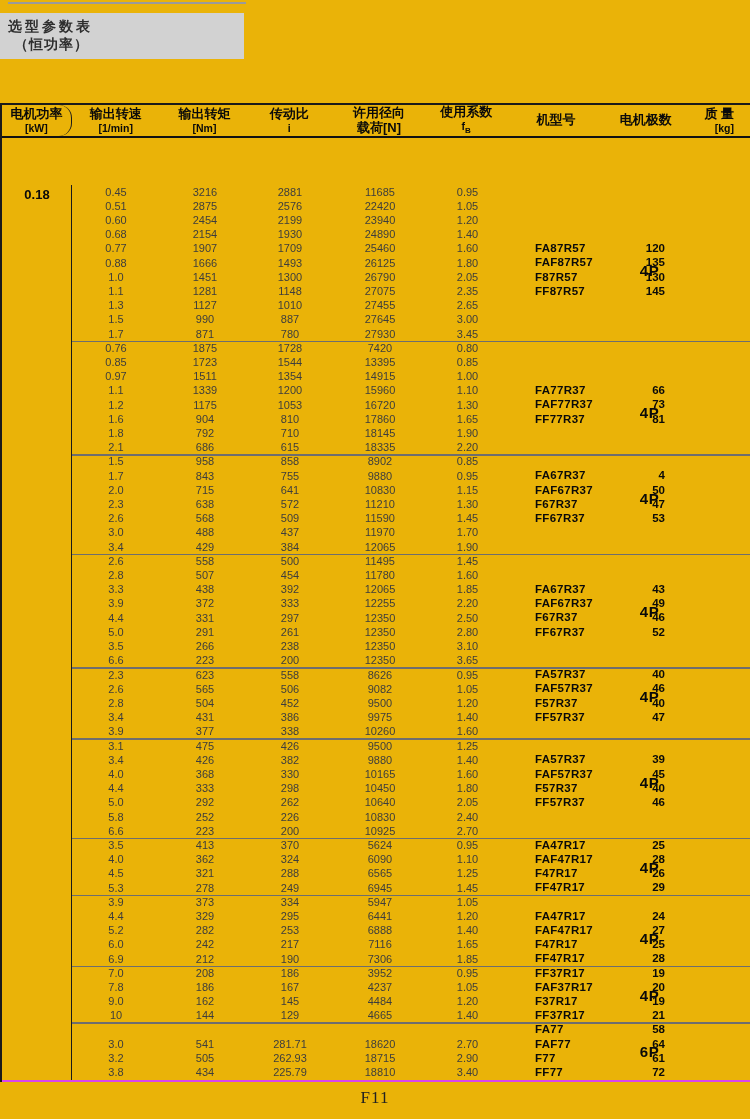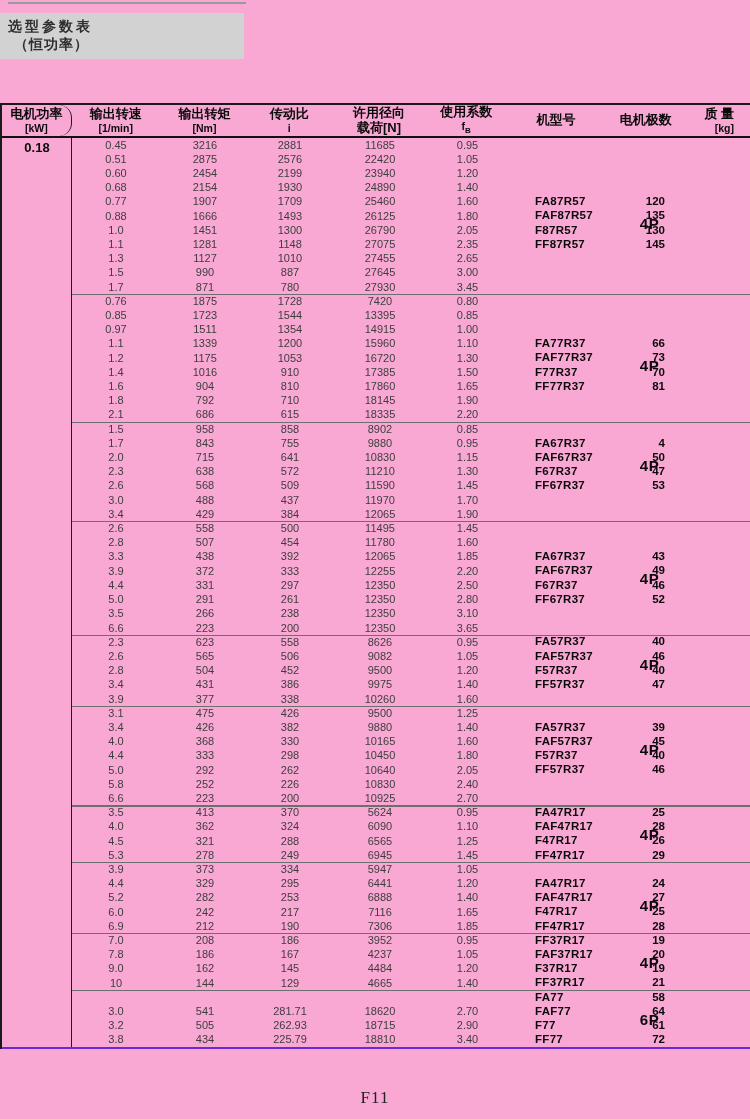--- a/index.html
+++ b/index.html
@@ -1,37 +1,37 @@
 <!DOCTYPE html>
 <html><head>
 <meta charset="utf-8">
 <style>
   html,body{margin:0;padding:0;background:#fff;}
-  .page{position:relative;width:750px;height:1119px;background:#f9a8d4;overflow:hidden;
+  .page{position:relative;width:750px;height:1119px;background:#eab308;overflow:hidden;
         font-family:"Liberation Sans",sans-serif;}
   .top-rule{position:absolute;left:8px;top:2px;width:238px;height:2px;background:#9a9a9a;}
   .title-box{position:absolute;left:0;top:13px;width:244px;height:46px;background:#d2d2d2;
              box-sizing:border-box;padding:5px 0 0 8px;}
   .title-box .l1{font-size:14px;font-weight:bold;color:#2e2e2e;letter-spacing:3px;line-height:1.25;}
   .title-box .l2{font-size:14px;font-weight:bold;color:#2e2e2e;letter-spacing:1px;line-height:1.25;padding-left:6px;}
 
   .table{position:absolute;left:0;top:103px;width:750px;border-left:2px solid #1a1a1a;box-sizing:border-box;}
   .thead{display:flex;height:35px;border-top:2px solid #1a1a1a;border-bottom:2px solid #111;box-sizing:border-box;}
   .th{display:flex;flex-direction:column;justify-content:center;align-items:center;line-height:1.15;}
   .th .cn{font-size:13px;font-weight:bold;color:#0a0a0a;}
   .th .unit{font-size:10.5px;font-weight:bold;color:#0a0a0a;}
   .th sub{font-size:8px;}
   .c-power{width:70px;}
   .th.c-power{border-right:1.5px solid #1a1a1a;box-sizing:border-box;border-radius:13px;}
   .c-speed{width:88px;} .c-torque{width:90px;} .c-ratio{width:80px;}
   .c-load{width:100px;} .c-fb{width:75px;} .c-model{width:105px;}
   .c-poles{width:75px;} .c-mass{width:67px;}
   .th.c-mass{align-items:flex-end;padding-right:16px;box-sizing:border-box;}
 
-  .tbody{position:relative;border-bottom:2px solid #6d28d9;}
+  .tbody{position:relative;border-bottom:2px solid #d946ef;margin-top:47px;}
   .section{position:relative;}
   .section.sep::after{content:"";position:absolute;left:70px;right:0;bottom:-1px;height:1.5px;background:#6e6e6e;}
   .row{display:flex;height:14.215px;align-items:center;}
   .cell{font-size:11px;color:#3d3d3d;text-align:center;line-height:1;box-sizing:border-box;}
   .cell.c-power{border-right:1.5px solid #1a1a1a;align-self:stretch;}
   .cell.c-model{text-align:left;padding-left:30px;font-weight:bold;color:#0a0a0a;font-size:11.5px;letter-spacing:0.3px;}
   .cell.c-mass{text-align:right;padding-right:12px;font-weight:bold;color:#0a0a0a;font-size:11.5px;}
   .power-label{position:absolute;left:0;top:2px;width:70px;text-align:center;
                font-size:13px;font-weight:bold;color:#0a0a0a;}
   .poles{position:absolute;left:610px;width:75px;text-align:center;transform:translateY(-50%);
@@ -248,30 +248,20 @@
             <div class="cell c-speed">1.2</div>
             <div class="cell c-torque">1175</div>
             <div class="cell c-ratio">1053</div>
             <div class="cell c-load">16720</div>
             <div class="cell c-fb">1.30</div>
             <div class="cell c-model">FAF77R37</div>
             <div class="cell c-mass">73</div>
           </div>
           <div class="row">
             <div class="cell c-power"></div>
-            <div class="cell c-speed">1.4</div>
-            <div class="cell c-torque">1016</div>
-            <div class="cell c-ratio">910</div>
-            <div class="cell c-load">17385</div>
-            <div class="cell c-fb">1.50</div>
-            <div class="cell c-model">F77R37</div>
-            <div class="cell c-mass">70</div>
-          </div>
-          <div class="row">
-            <div class="cell c-power"></div>
             <div class="cell c-speed">1.6</div>
             <div class="cell c-torque">904</div>
             <div class="cell c-ratio">810</div>
             <div class="cell c-load">17860</div>
             <div class="cell c-fb">1.65</div>
             <div class="cell c-model">FF77R37</div>
             <div class="cell c-mass">81</div>
           </div>
           <div class="row">
             <div class="cell c-power"></div>

